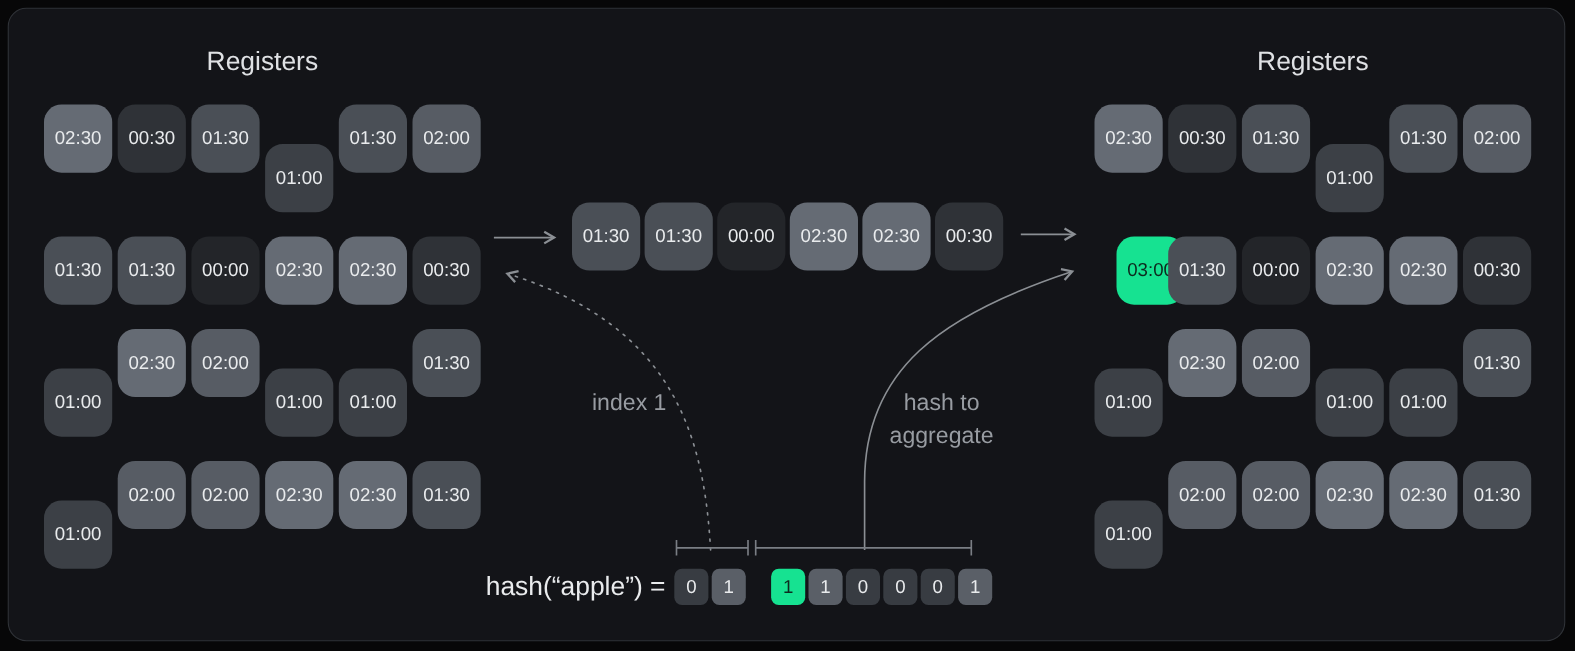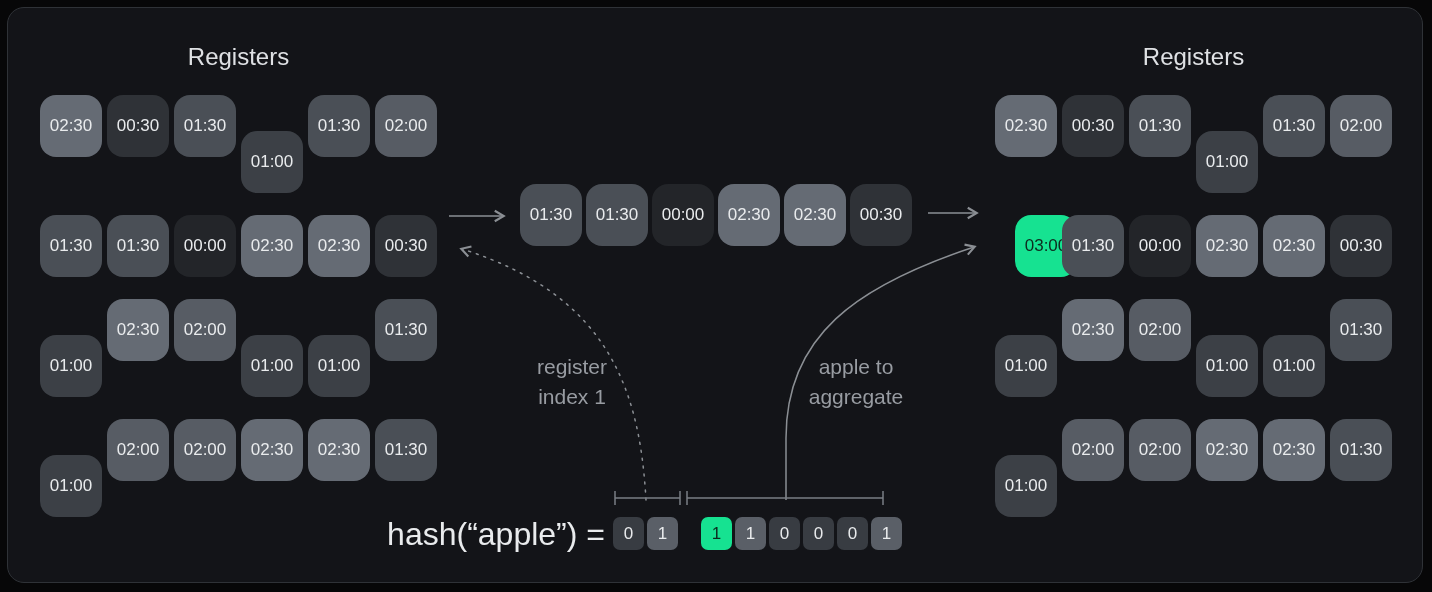--- a/index.html
+++ b/index.html
@@ -18,21 +18,21 @@
   .v0000{background:var(--v0000,#232529);}
   .v0030{background:var(--v0030,#2f3237);text-align:right;}
   .v0100{background:var(--v0100,#3c4046);margin-top:36px;}
   .v0130{background:var(--v0130,#4a4f56);}
   .v0200{background:var(--v0200,#575c64);}
   .v0230{background:var(--v0230,#656b74);}
   .hl{background:var(--accent,#16e291)!important;color:var(--accent-text,#0d2b1f)!important;margin-left:20px;}
   .annotation{position:absolute;width:200px;text-align:center;font-size:21px;
               line-height:30px;color:var(--label-text,#989ca2);}
   .hash-expr{position:absolute;right:827px;top:516px;height:36px;line-height:36px;
-             font-size:32px;color:var(--cell-text,#e9ebed);white-space:nowrap;text-align:right;}
+             font-size:24px;color:var(--cell-text,#e9ebed);white-space:nowrap;text-align:right;}
   .bits{position:absolute;left:613px;top:517px;display:flex;gap:3px;}
   .bit{width:31px;height:33px;border-radius:7px;display:flex;align-items:center;
        justify-content:center;font-size:17px;font-weight:500;color:var(--cell-text,#e9ebed);}
   .bit-0{background:var(--bit0,#383c42);}
   .bit-1{background:var(--bit1,#5a5f67);}
   svg.overlay{position:absolute;left:0;top:0;pointer-events:none;}
 </style>
 </head>
 <body>
 
@@ -111,26 +111,25 @@
   </defs>
   <path d="M449,216 H503" fill="none" stroke="#8b8f94" stroke-width="1.5" marker-end="url(#ah)"></path>
   <path d="M928,213 H976" fill="none" stroke="#8b8f94" stroke-width="1.5" marker-end="url(#ah)"></path>
   <path d="M646,500 C640,395 612,296 462,249" fill="none" stroke="#8b8f94" stroke-width="1.5" stroke-dasharray="2 6" stroke-linecap="round" marker-end="url(#ah)"></path>
   <path d="M786,500 L786,438 C786,336 856,286 974,247" fill="none" stroke="#8b8f94" stroke-width="1.5" marker-end="url(#ah)"></path>
   <path d="M615,491 V505 M615,498 H680 M680,491 V505" fill="none" stroke="#7a7e84" stroke-width="1.5"></path>
   <path d="M687,491 V505 M687,498 H883 M883,491 V505" fill="none" stroke="#7a7e84" stroke-width="1.5"></path>
 </svg>
 
 <div class="annotation" style="left:472px;top:352px;">
-  <div>register</div>
   <div>index 1</div>
 </div>
 
 <div class="annotation" style="left:756px;top:352px;">
-  <div>apple to</div>
+  <div>hash to</div>
   <div>aggregate</div>
 </div>
 
 <div class="hash-expr">hash(“apple”) =</div>
 <div class="bits">
     <div class="bit bit-0">0</div>
     <div class="bit bit-1">1</div>
     <div class="bit hl">1</div>
     <div class="bit bit-1">1</div>
     <div class="bit bit-0">0</div>

